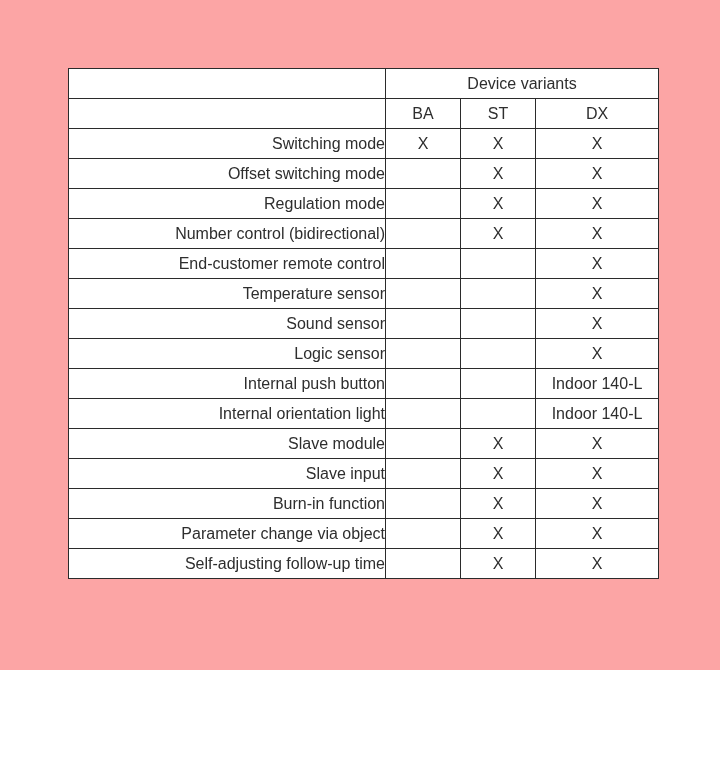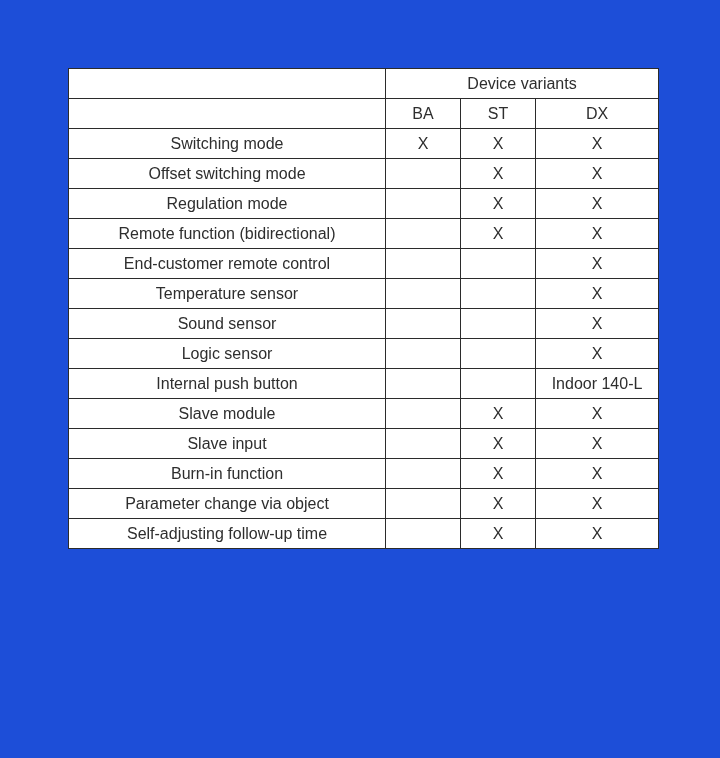--- a/index.html
+++ b/index.html
@@ -4,22 +4,22 @@
 <style>
   html, body {
     margin: 0;
     padding: 0;
     background: #ffffff;
     font-family: "Liberation Sans", sans-serif;
   }
   .page {
     position: relative;
     width: 720px;
-    height: 758px;
-    background: #1d4ed8;
+    height: 670px;
+    background: #fca5a5;
     overflow: hidden;
   }
   table.variants {
     position: absolute;
     left: 68px;
     top: 68px;
     border-collapse: collapse;
     table-layout: fixed;
     width: 590px;
     color: #2e2e2e;
@@ -47,21 +47,21 @@
     font-weight: bold;
     font-size: 16px;
     background: #ffffff;
   }
   th.col-header {
     font-weight: bold;
     font-size: 16px;
     background: #e0e0e0;
   }
   td.label-cell {
-    text-align: center;
+    text-align: right;
     padding-left: 10px;
   }
   td.value-cell {
     text-align: center;
   }
 </style>
 </head>
 <body>
 
 <div class="page">
@@ -98,21 +98,21 @@
           <td class="value-cell">X</td>
           <td class="value-cell">X</td>
         </tr>
         <tr>
           <td class="label-cell">Regulation mode</td>
           <td class="value-cell"></td>
           <td class="value-cell">X</td>
           <td class="value-cell">X</td>
         </tr>
         <tr>
-          <td class="label-cell">Remote function (bidirectional)</td>
+          <td class="label-cell">Number control (bidirectional)</td>
           <td class="value-cell"></td>
           <td class="value-cell">X</td>
           <td class="value-cell">X</td>
         </tr>
         <tr>
           <td class="label-cell">End-customer remote control</td>
           <td class="value-cell"></td>
           <td class="value-cell"></td>
           <td class="value-cell">X</td>
         </tr>
@@ -129,20 +129,26 @@
           <td class="value-cell">X</td>
         </tr>
         <tr>
           <td class="label-cell">Logic sensor</td>
           <td class="value-cell"></td>
           <td class="value-cell"></td>
           <td class="value-cell">X</td>
         </tr>
         <tr>
           <td class="label-cell">Internal push button</td>
+          <td class="value-cell"></td>
+          <td class="value-cell"></td>
+          <td class="value-cell">Indoor 140-L</td>
+        </tr>
+        <tr>
+          <td class="label-cell">Internal orientation light</td>
           <td class="value-cell"></td>
           <td class="value-cell"></td>
           <td class="value-cell">Indoor 140-L</td>
         </tr>
         <tr>
           <td class="label-cell">Slave module</td>
           <td class="value-cell"></td>
           <td class="value-cell">X</td>
           <td class="value-cell">X</td>
         </tr>

